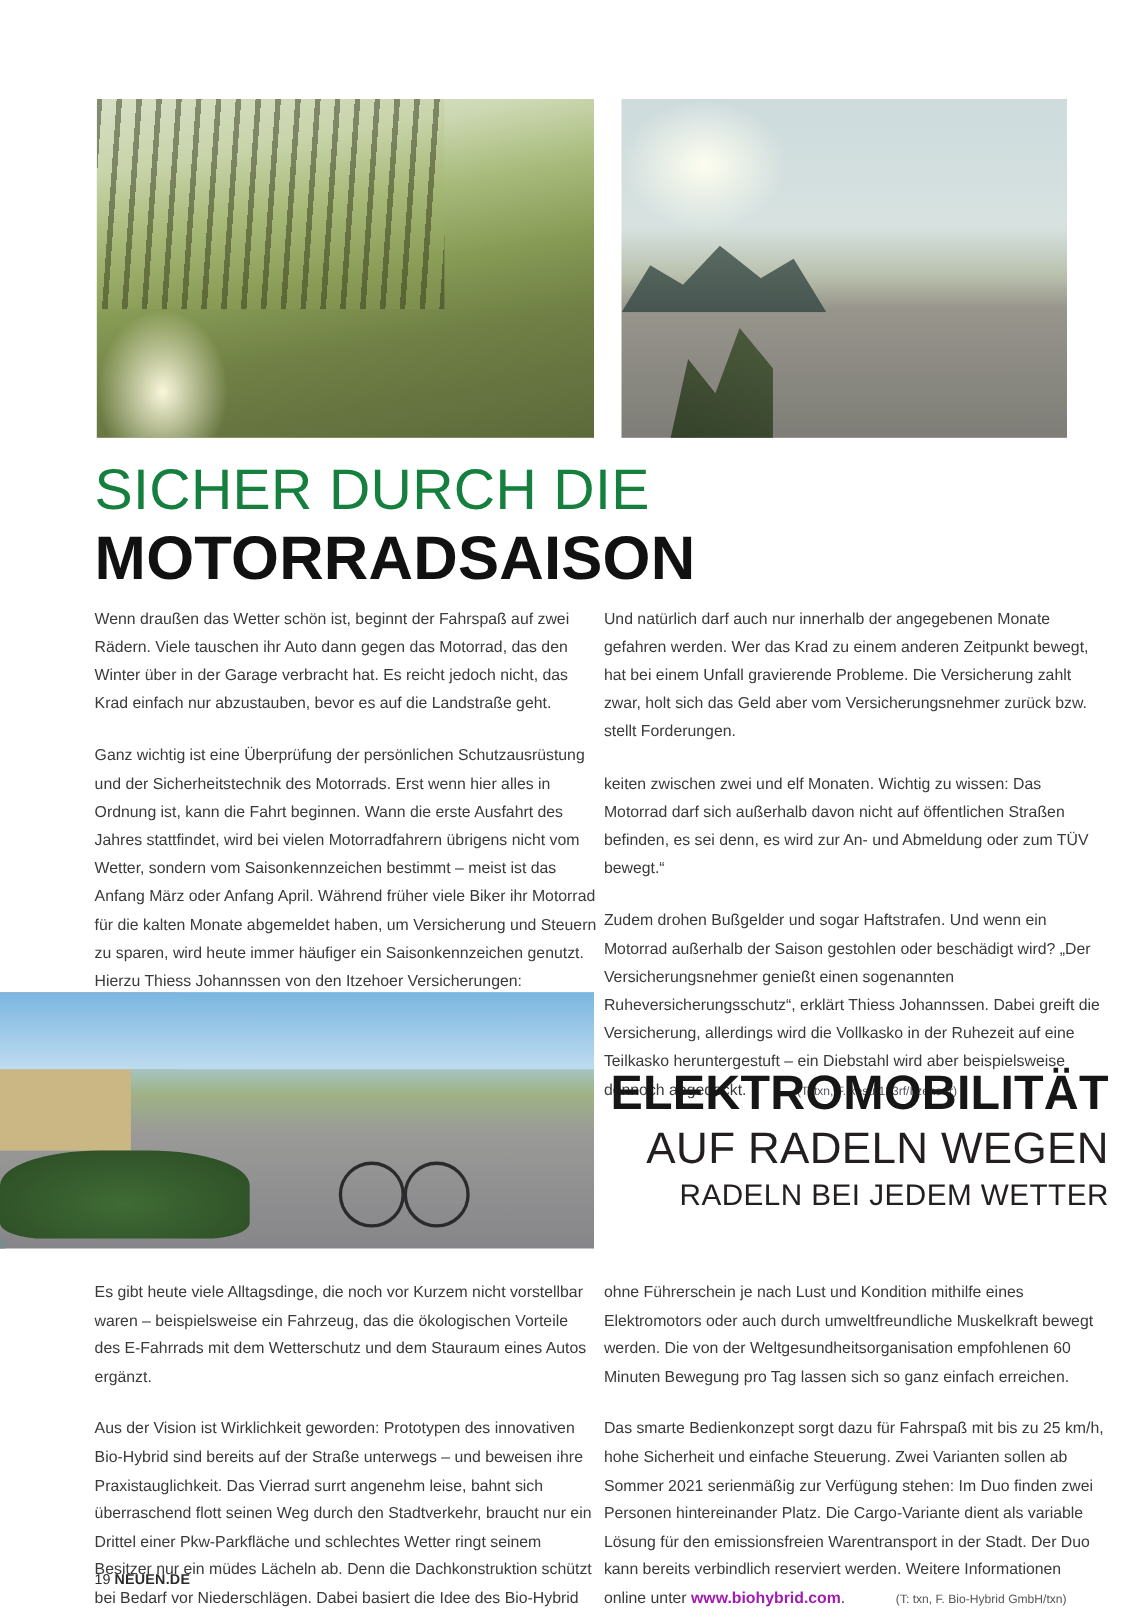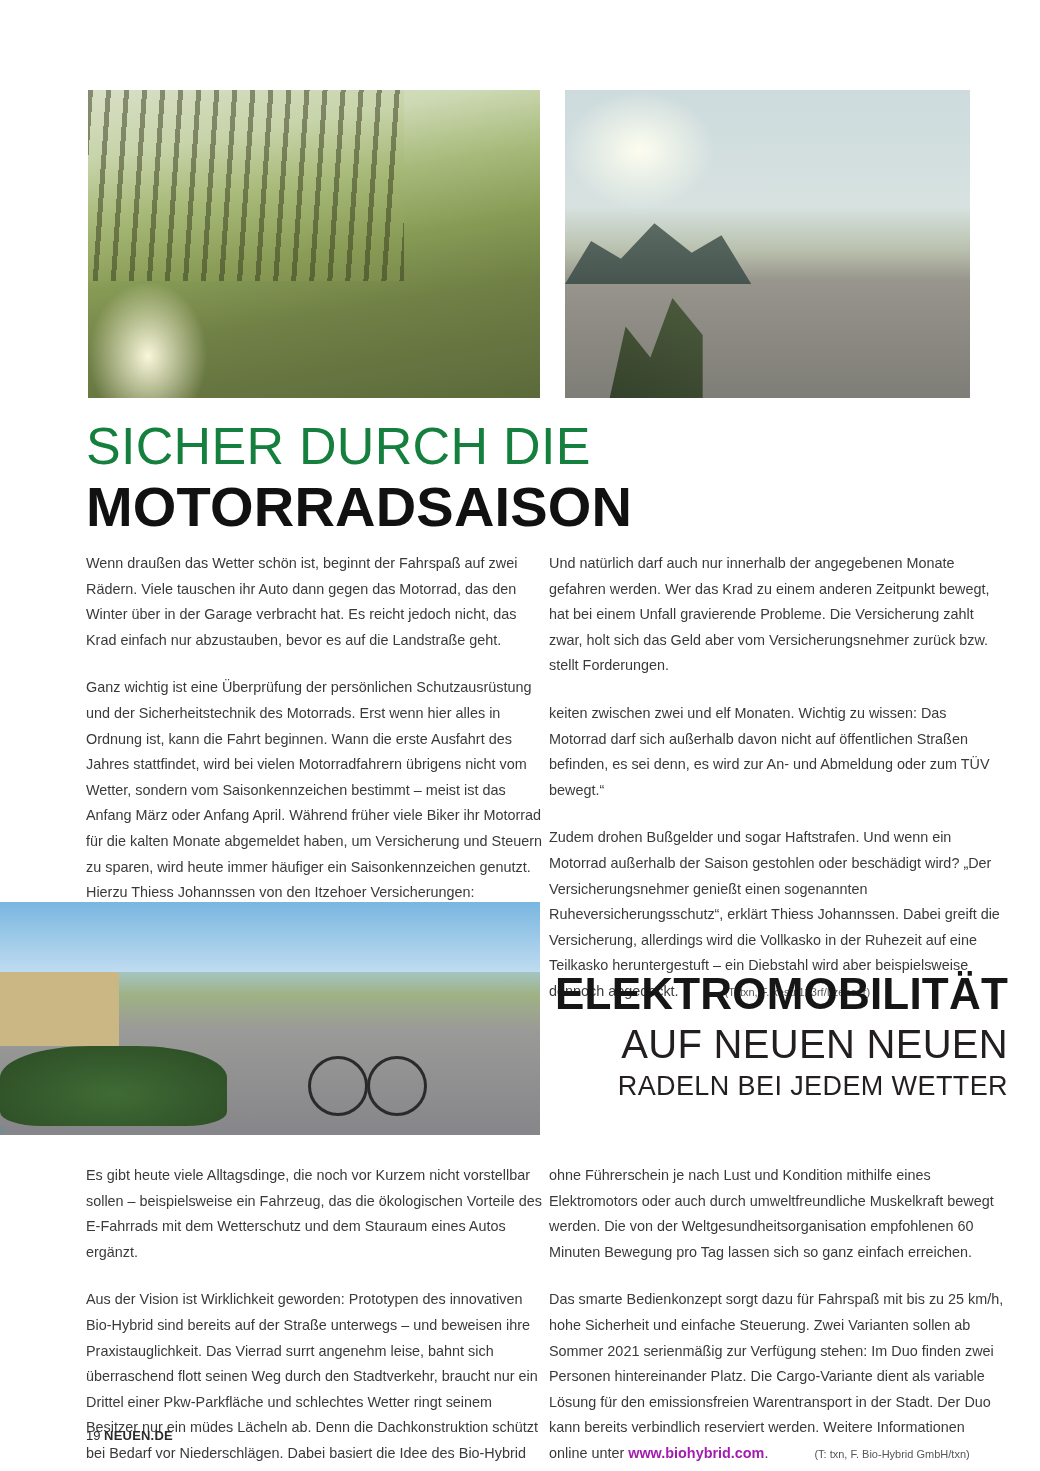--- a/index.html
+++ b/index.html
@@ -125,26 +125,26 @@
     <div class="bldg-r"></div>
     <div class="trees"></div>
     <div class="pole"></div>
 
     <div class="wheel w1"></div>
     <div class="wheel w2"></div>
   </div>
 
   <div class="hl-elektro">
     <div class="e1">ELEKTROMOBILITÄT</div>
-    <div class="e2">AUF NEUEN NEUEN</div>
+    <div class="e2">AUF RADELN WEGEN</div>
     <div class="e3">RADELN BEI JEDEM WETTER</div>
   </div>
 
   <div class="col" id="col-ebike-left">
-    <p>Es gibt heute viele Alltagsdinge, die noch vor Kurzem nicht vorstellbar sollen – beispielsweise ein Fahrzeug, das die ökologischen Vorteile des E-Fahrrads mit dem Wetterschutz und dem Stauraum eines Autos ergänzt.</p>
+    <p>Es gibt heute viele Alltagsdinge, die noch vor Kurzem nicht vorstellbar waren – beispielsweise ein Fahrzeug, das die ökologischen Vorteile des E-Fahrrads mit dem Wetterschutz und dem Stauraum eines Autos ergänzt.</p>
     <p> Aus der Vision ist Wirklichkeit geworden: Prototypen des innovativen Bio-Hybrid sind bereits auf der Straße unterwegs – und beweisen ihre Praxistauglichkeit. Das Vierrad surrt angenehm leise, bahnt sich überraschend flott seinen Weg durch den Stadtverkehr, braucht nur ein Drittel einer Pkw-Parkfläche und schlechtes Wetter ringt seinem Besitzer nur ein müdes Lächeln ab. Denn die Dachkonstruktion schützt bei Bedarf vor Niederschlägen. Dabei basiert die Idee des Bio-Hybrid auf einem handelsüblichen E-Fahrrad und deshalb kann das innovative Fahrzeug</p>
   </div>
 
   <div class="col" id="col-ebike-right">
     <p>ohne Führerschein je nach Lust und Kondition mithilfe eines Elektromotors oder auch durch umweltfreundliche Muskelkraft bewegt werden. Die von der Weltgesundheitsorganisation empfohlenen 60 Minuten Bewegung pro Tag lassen sich so ganz einfach erreichen.</p>
     <p><span>Das smarte Bedienkonzept sorgt dazu für Fahrspaß mit bis zu 25 km/h, hohe Sicherheit und einfache Steuerung. Zwei Varianten sollen ab Sommer 2021 serienmäßig zur Verfügung stehen: Im Duo finden zwei Personen hintereinander Platz. Die Cargo-Variante dient als variable Lösung für den emissionsfreien Warentransport in der Stadt. Der Duo kann bereits verbindlich reserviert werden. Weitere Informationen online unter </span><span class="url">www.biohybrid.com</span><span>.</span> <span class="credit">(T: txn, F. Bio-Hybrid GmbH/txn)</span></p>
   </div>
 
   <div class="footer">
     <span class="pageno">19</span>

